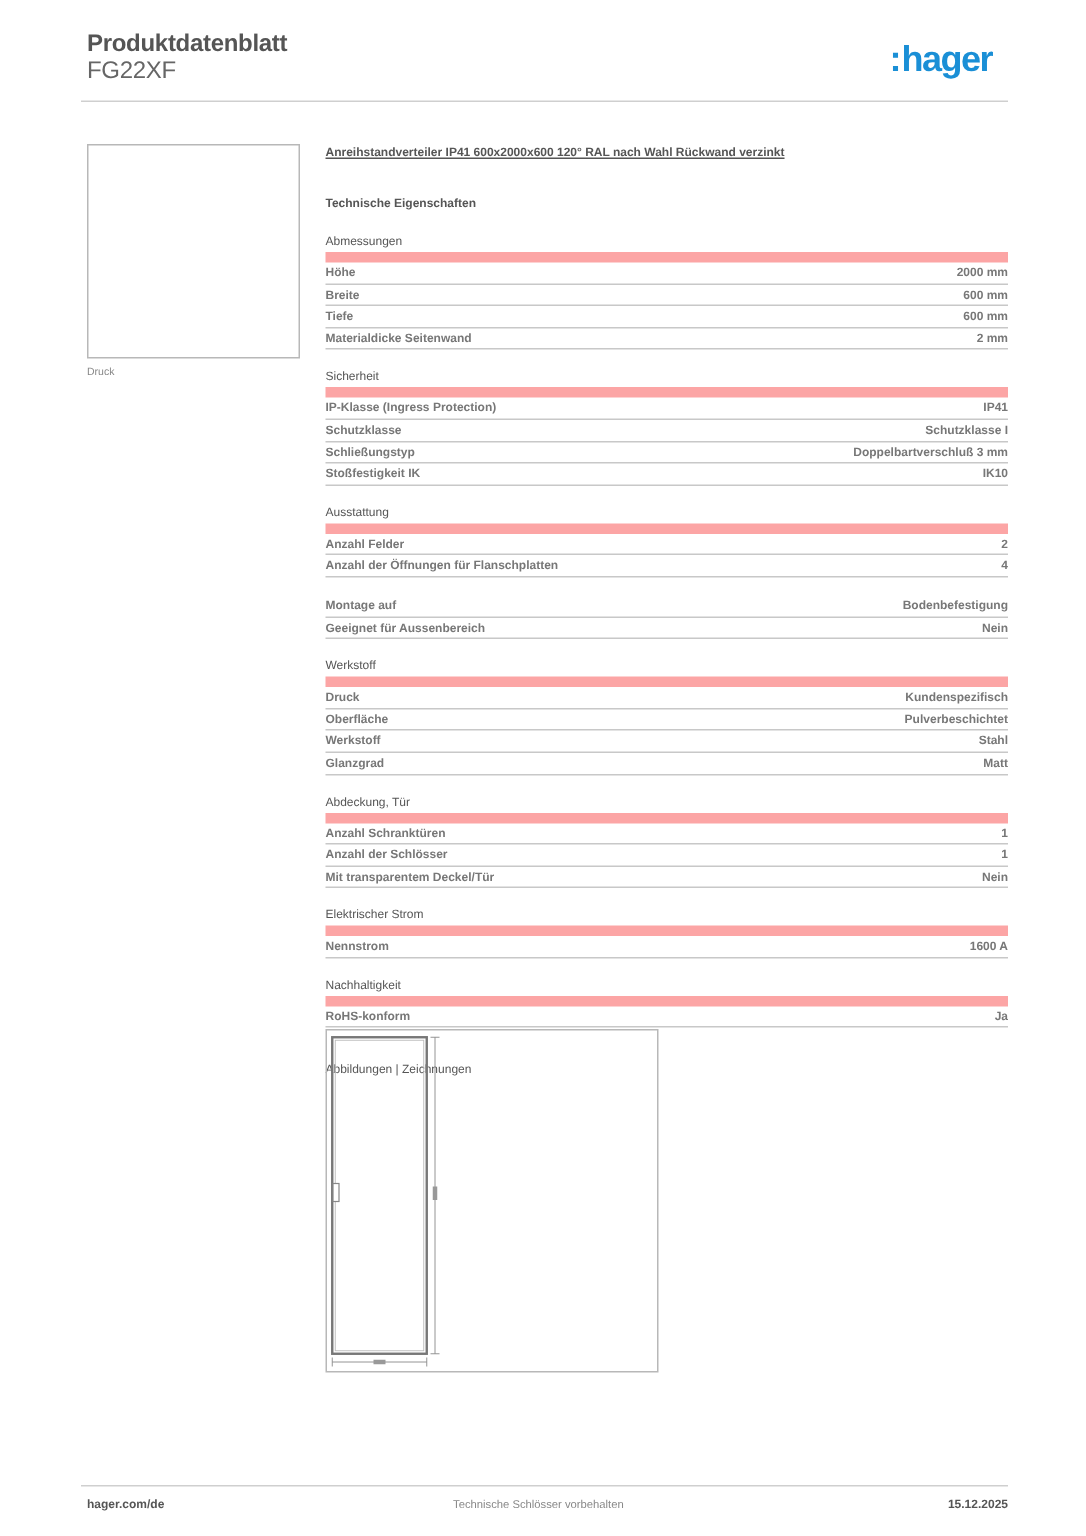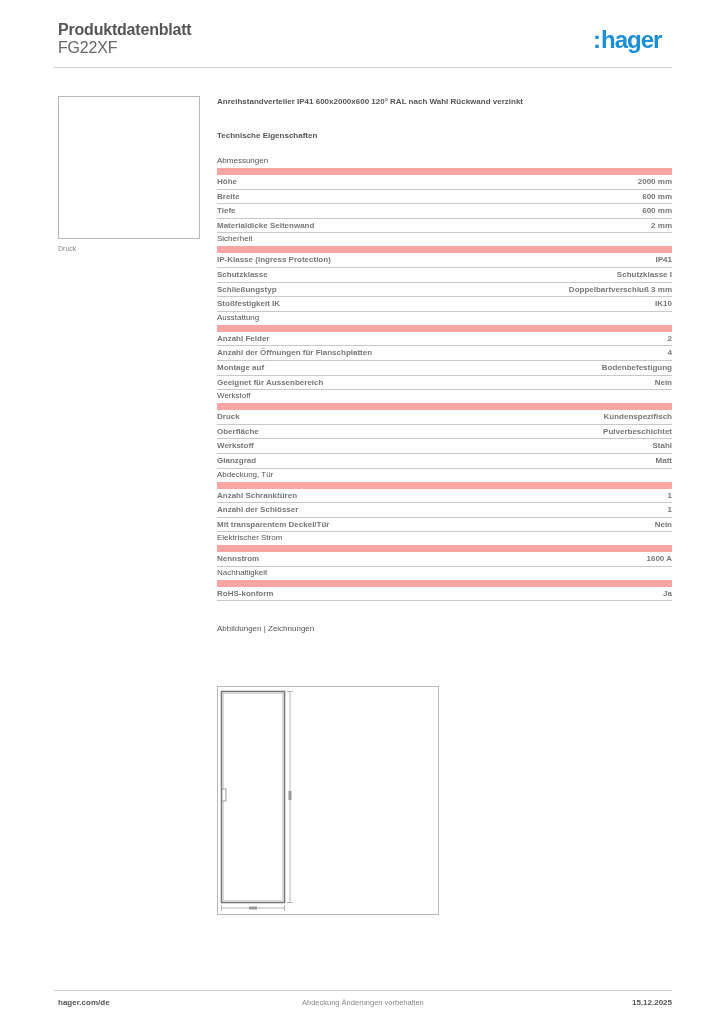--- a/index.html
+++ b/index.html
@@ -27,26 +27,26 @@
     position: absolute; left: 58px; top: 96px; width: 142px; height: 143px;
     border: 1px solid #b8b8b8; box-sizing: border-box;
   }
   .image-caption {
     position: absolute; left: 58px; top: 245px; font-size: 7px; color: #888;
   }
   .content {
     position: absolute; left: 217px; top: 96px; width: 455px;
   }
   .product-desc {
-    font-size: 8px; font-weight: bold; color: #555; height: 12px; line-height: 12px;
+    font-size: 8px; font-weight: bold; color: #555; height: 12px; line-height: 12px; text-decoration: underline;
   }
   .tech-title {
     margin-top: 22px; font-size: 8px; font-weight: bold; color: #555; height: 12px; line-height: 12px;
   }
-  .section { }
+  .section { margin-top: 12px; }
   .section.first { margin-top: 13px; }
   .section-title {
     font-size: 8px; font-weight: normal; color: #555; height: 12px; line-height: 12px;
     border-bottom: 7px solid #fca5a5; padding-bottom: 1px;
   }
   .row {
     display: flex; justify-content: space-between; font-size: 8px; color: #777;
     height: 13.6px; line-height: 13.6px; border-bottom: 1px solid #c8c8c8; font-weight: bold;
   }
   .row .val { text-align: right; }
@@ -218,14 +218,14 @@
 
     <line x1="3.5" y1="221" x2="66.5" y2="221" stroke="#888" stroke-width="0.6"></line>
     <line x1="3.5" y1="218" x2="3.5" y2="224" stroke="#888" stroke-width="0.6"></line>
     <line x1="66.5" y1="218" x2="66.5" y2="224" stroke="#888" stroke-width="0.6"></line>
     <rect x="31" y="219.5" width="8" height="3" fill="#999"></rect>
   </svg>
 </div>
 
 <div class="footer-rule"></div>
 <div class="footer-left">hager.com/de</div>
-<div class="footer-center">Abdeckung Änderungen vorbehalten</div>
+<div class="footer-center">Technische Schlösser vorbehalten</div>
 <div class="footer-right">15.12.2025</div>
 
 </body></html>

